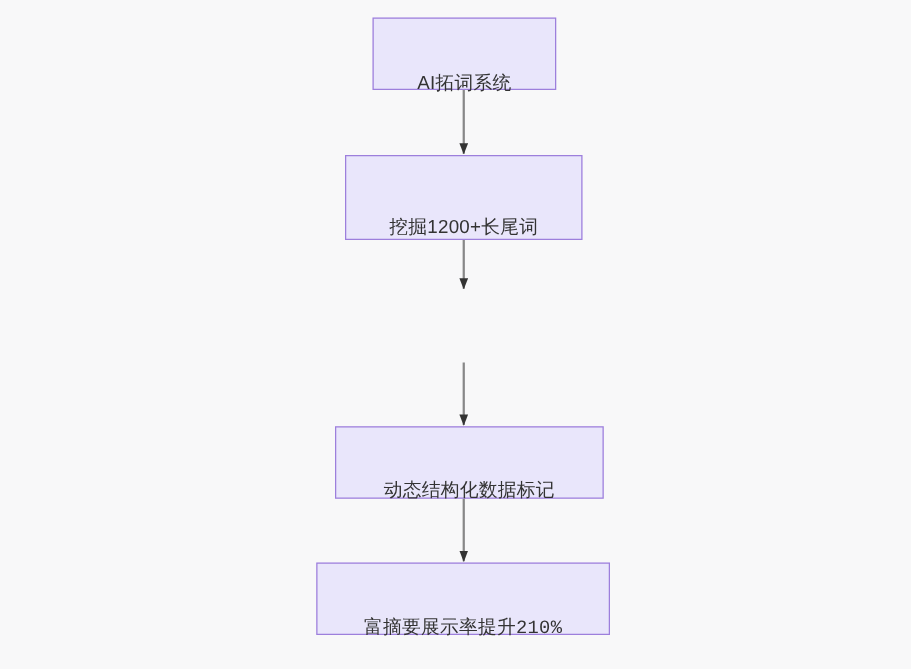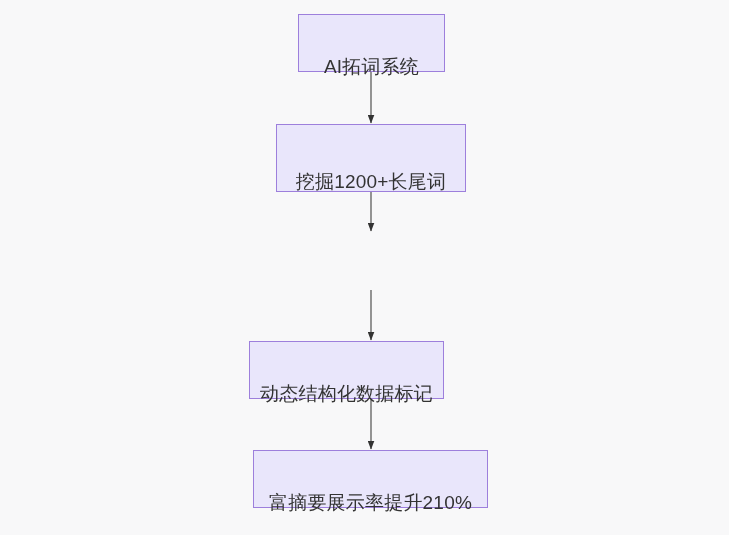--- a/index.html
+++ b/index.html
@@ -32,32 +32,32 @@
     box-sizing: border-box;
     background: #e9e6fb;
     border: 1.7px solid #9d7fdc;
     display: flex;
     align-items: center;
     justify-content: center;
     text-align: center;
   }
   .node-label {
     color: #333333;
-    font-size: 19px;
+    font-size: 15px;
     line-height: 1.3;
     letter-spacing: 0.2px;
     white-space: nowrap;
     margin-top: 48px;
   }
   
   #node-0 { left: 298px; top: 14px;  width: 147px; height: 58px; }
   #node-1 { left: 276px; top: 124px; width: 190px; height: 68px; }
   #node-2 { left: 260px; top: 232px; width: 223px; height: 58px; }
-  #node-3 { left: 249px; top: 341px; width: 195px; height: 58px; }
-  #node-4 { left: 253px; top: 450px; width: 235px; height: 58px; }
+  #node-3 { left: 268px; top: 341px; width: 215px; height: 58px; font-family: Liberation Mono, monospace; }
+  #node-4 { left: 253px; top: 450px; width: 235px; height: 58px; font-family: Liberation Mono, monospace; }
 </style>
 </head>
 <body>
 
 <div id="flow-canvas">
 
   <svg id="edge-layer" viewBox="0 0 729 535" width="729" height="535" xmlns="http://www.w3.org/2000/svg">
     <defs>
       <marker id="arrowhead" markerWidth="9" markerHeight="7" refX="8.5" refY="3.5" orient="auto" markerUnits="userSpaceOnUse">
         <polygon points="0 0, 9 3.5, 0 7" fill="#333333"></polygon>

